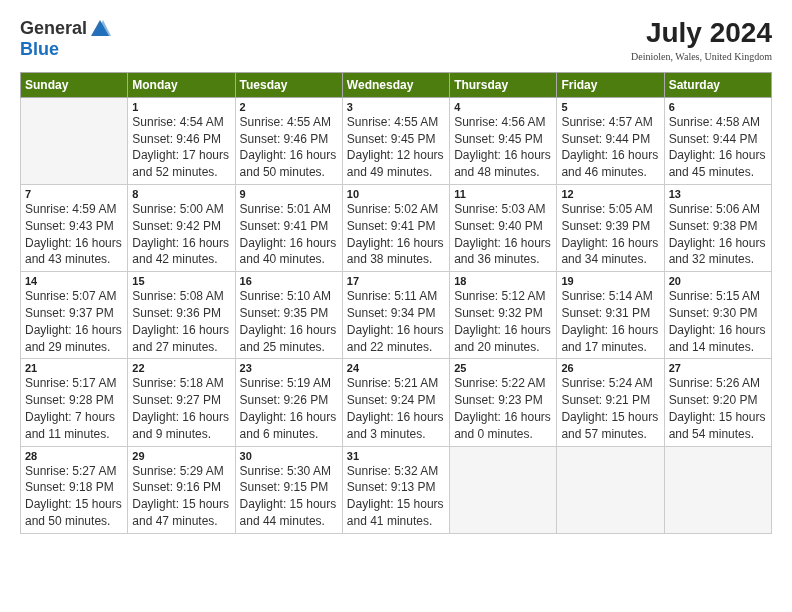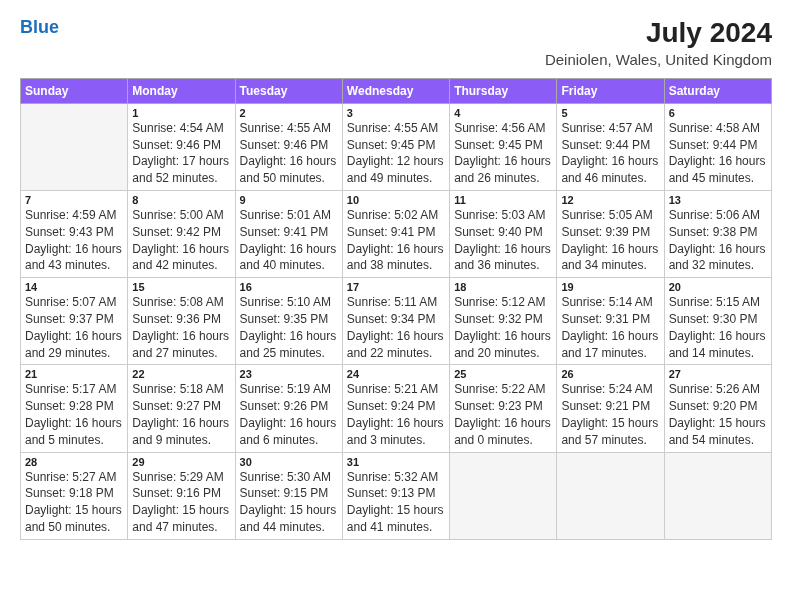--- a/index.html
+++ b/index.html
@@ -50,31 +50,32 @@
     .title-block {
       text-align: right;
     }
     .title-month {
       font-size: 28px;
       font-weight: bold;
       color: #222;
       line-height: 1.1;
     }
     .title-location {
-      font-size: 15px;
+      font-size: 10px;
       color: #444;
       margin-top: 2px;
+      font-family: Liberation Serif, serif;
     }
     .calendar {
       width: 100%;
       border-collapse: collapse;
       table-layout: fixed;
     }
     .calendar th {
-      background: #8b5cf6;
+      background: #4d7c0f;
       color: #fff;
       font-size: 12px;
       font-weight: bold;
       padding: 5px 4px;
       text-align: left;
       border: 1px solid #aaa;
     }
     .calendar td {
       border: 1px solid #ccc;
       vertical-align: top;
@@ -99,20 +100,27 @@
       color: #333;
       line-height: 1.4;
     }
   </style>
 </head>
 <body>
 
 <div class="page">
   <div class="header">
     <div class="logo-block">
+      <div class="logo-row">
+        <span class="logo-text-general">General</span>
+        <svg class="logo-icon" viewBox="0 0 22 22">
+          <polygon points="11,2 20,18 2,18" fill="#2970b8"></polygon>
+          <polygon points="14,2 22,18 6,18" fill="#1a6fbf" opacity="0.5"></polygon>
+        </svg>
+      </div>
       <div>
         <span class="logo-text-blue">Blue</span>
       </div>
     </div>
     <div class="title-block">
       <div class="title-month">July 2024</div>
       <div class="title-location">Deiniolen, Wales, United Kingdom</div>
     </div>
   </div>
 
@@ -138,21 +146,21 @@
           <td>
             <span class="day-number">2</span>
             <div class="day-info"><span>Sunrise: 4:55 AM</span><br><span>Sunset: 9:46 PM</span><br><span>Daylight: 16 hours and 50 minutes.</span></div>
           </td>
           <td>
             <span class="day-number">3</span>
             <div class="day-info"><span>Sunrise: 4:55 AM</span><br><span>Sunset: 9:45 PM</span><br><span>Daylight: 12 hours and 49 minutes.</span></div>
           </td>
           <td>
             <span class="day-number">4</span>
-            <div class="day-info"><span>Sunrise: 4:56 AM</span><br><span>Sunset: 9:45 PM</span><br><span>Daylight: 16 hours and 26 minutes.</span></div>
+            <div class="day-info"><span>Sunrise: 4:56 AM</span><br><span>Sunset: 9:45 PM</span><br><span>Daylight: 16 hours and 48 minutes.</span></div>
           </td>
           <td>
             <span class="day-number">5</span>
             <div class="day-info"><span>Sunrise: 4:57 AM</span><br><span>Sunset: 9:44 PM</span><br><span>Daylight: 16 hours and 46 minutes.</span></div>
           </td>
           <td>
             <span class="day-number">6</span>
             <div class="day-info"><span>Sunrise: 4:58 AM</span><br><span>Sunset: 9:44 PM</span><br><span>Daylight: 16 hours and 45 minutes.</span></div>
           </td>
         </tr>
@@ -212,21 +220,21 @@
             <div class="day-info"><span>Sunrise: 5:14 AM</span><br><span>Sunset: 9:31 PM</span><br><span>Daylight: 16 hours and 17 minutes.</span></div>
           </td>
           <td>
             <span class="day-number">20</span>
             <div class="day-info"><span>Sunrise: 5:15 AM</span><br><span>Sunset: 9:30 PM</span><br><span>Daylight: 16 hours and 14 minutes.</span></div>
           </td>
         </tr>
         <tr>
           <td>
             <span class="day-number">21</span>
-            <div class="day-info"><span>Sunrise: 5:17 AM</span><br><span>Sunset: 9:28 PM</span><br><span>Daylight: 16 hours and 5 minutes.</span></div>
+            <div class="day-info"><span>Sunrise: 5:17 AM</span><br><span>Sunset: 9:28 PM</span><br><span>Daylight: 7 hours and 11 minutes.</span></div>
           </td>
           <td>
             <span class="day-number">22</span>
             <div class="day-info"><span>Sunrise: 5:18 AM</span><br><span>Sunset: 9:27 PM</span><br><span>Daylight: 16 hours and 9 minutes.</span></div>
           </td>
           <td>
             <span class="day-number">23</span>
             <div class="day-info"><span>Sunrise: 5:19 AM</span><br><span>Sunset: 9:26 PM</span><br><span>Daylight: 16 hours and 6 minutes.</span></div>
           </td>
           <td>

